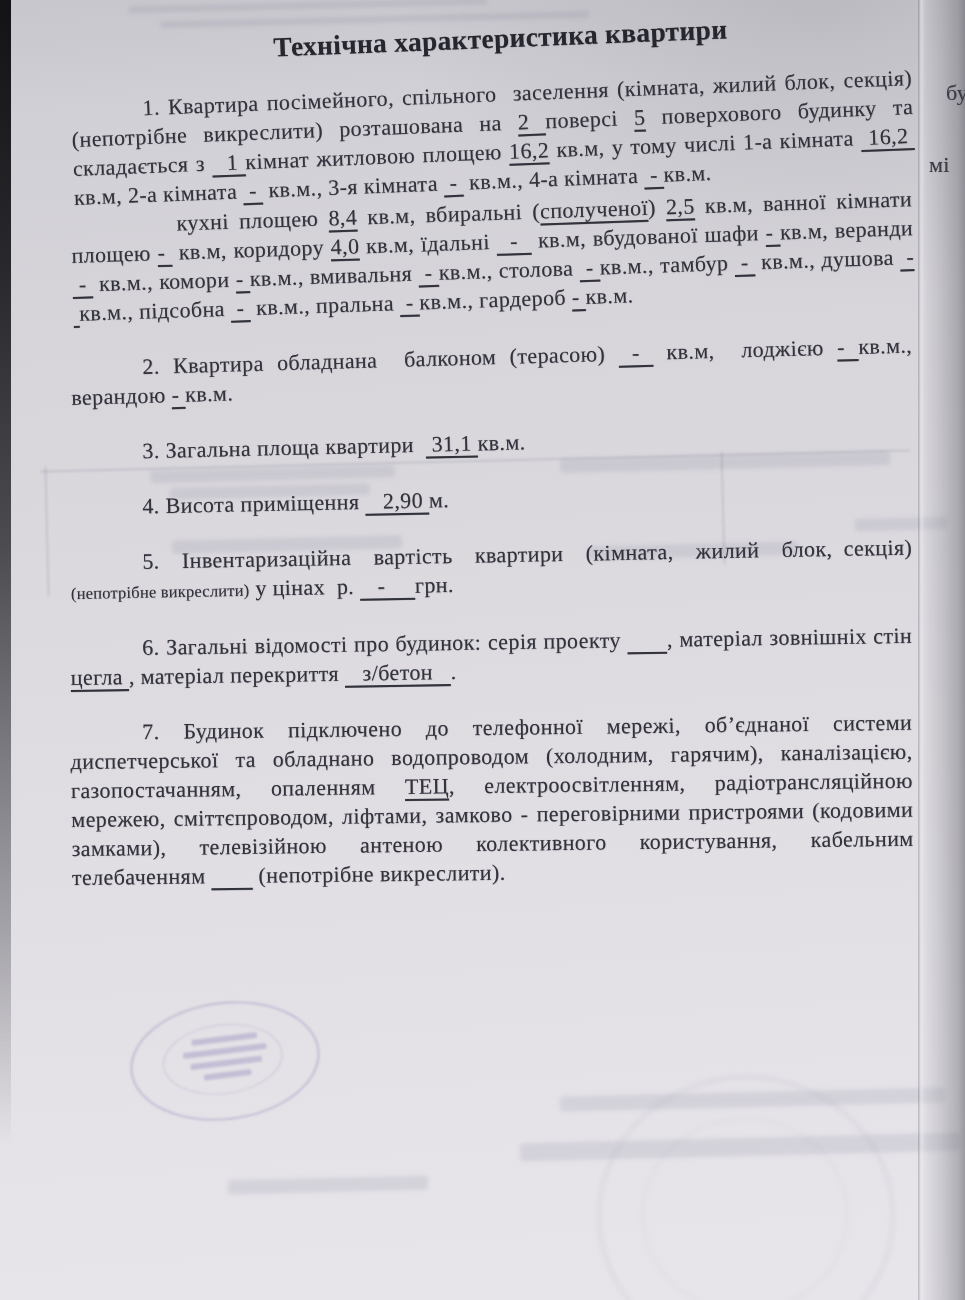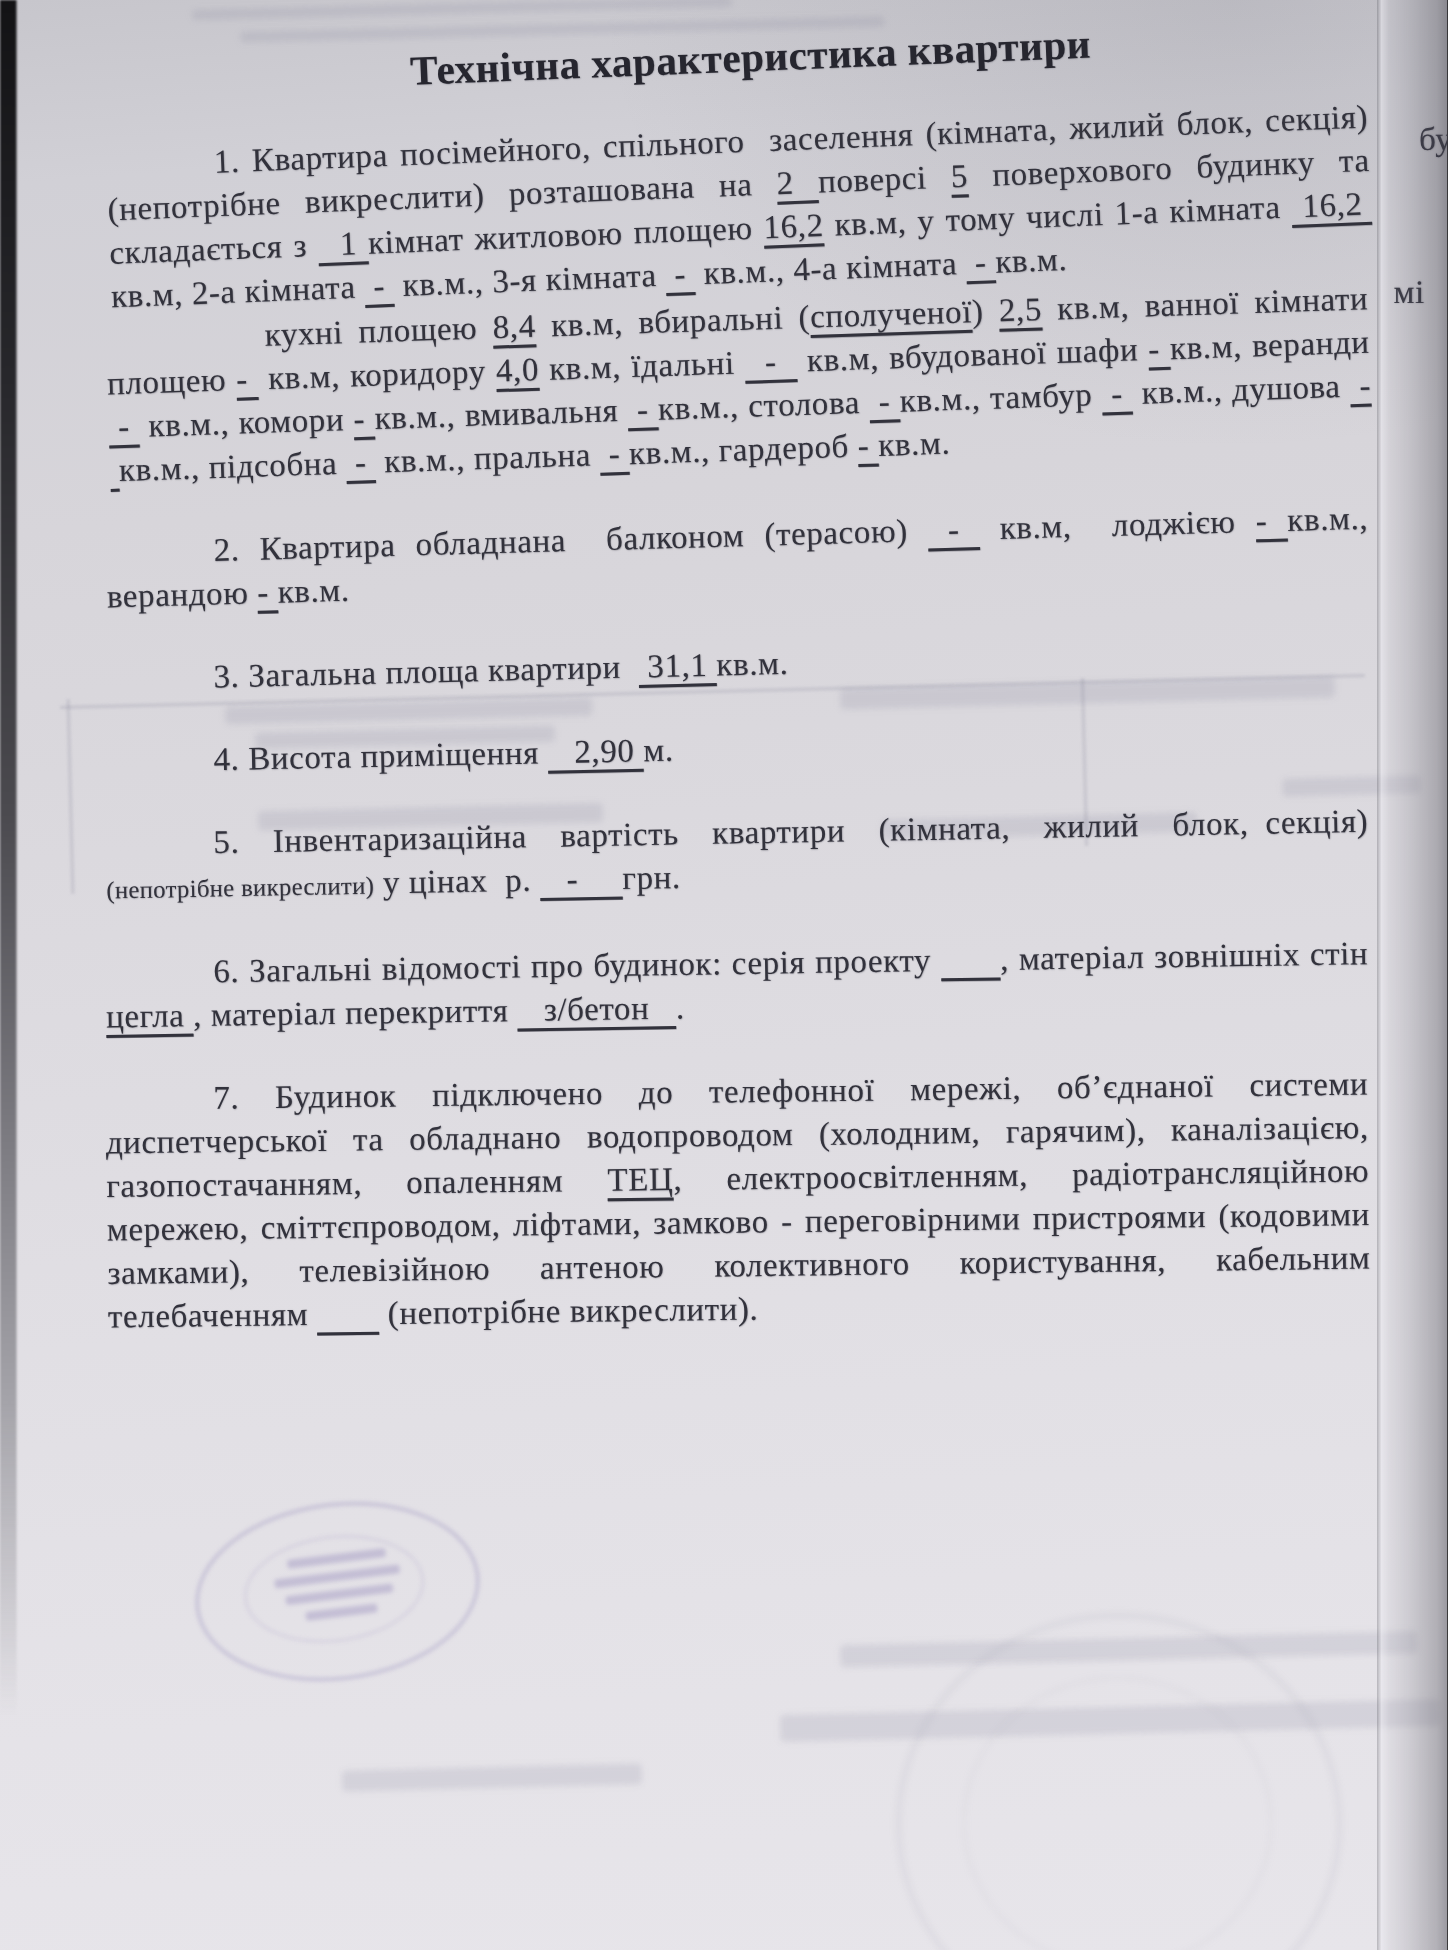--- a/index.html
+++ b/index.html
@@ -120,15 +120,15 @@
     <div class="para ind1 r4"><span>3. Загальна площа квартири  </span><span class="u">&nbsp;31,1&nbsp;</span><span>кв.м.</span></div>
     <div class="para ind1 r5"><span>4. Висота приміщення </span><span class="u">&nbsp;&nbsp;&nbsp;2,90&nbsp;</span><span>м.</span></div>
     <div class="para ind1 r6"><span>5.  Інвентаризаційна  вартість  квартири  (кімната,  жилий  блок, секція) </span><span class="small">(непотрібне викреслити)</span><span> у цінах  р. </span><span class="u">&nbsp;&nbsp;&nbsp;-&nbsp;&nbsp;&nbsp;&nbsp;&nbsp;</span><span>грн.</span></div>
     <div class="para ind1 r7"><span>6. Загальні відомості про будинок: серія проекту </span><span class="u">&nbsp;&nbsp;&nbsp;&nbsp;&nbsp;&nbsp;</span><span>, матеріал зовнішніх стін </span><span class="u">цегла&nbsp;</span><span>, матеріал перекриття </span><span class="u">&nbsp;&nbsp;&nbsp;з/бетон&nbsp;&nbsp;&nbsp;</span><span>.</span></div>
     <div class="para ind1 r8"><span>7. Будинок підключено до телефонної мережі, об’єднаної системи диспетчерської та обладнано водопроводом (холодним, гарячим), каналізацією, газопостачанням, опаленням </span><span class="u">ТЕЦ</span><span>, електроосвітленням, радіотрансляційною мережею, сміттєпроводом, ліфтами, замково - переговірними пристроями (кодовими замками), телевізійною антеною колективного користування, кабельним телебаченням </span><span class="u">&nbsp;&nbsp;&nbsp;&nbsp;&nbsp;&nbsp;&nbsp;</span><span> (непотрібне викреслити).</span></div>
   </div>
 
   <div class="edge-left"></div>
   <div class="fold"></div>
   <span class="edge-frag" style="left:946px;top:80px;">бу</span>
-  <span class="edge-frag" style="left:929px;top:182px;">мі</span>
+  <span class="edge-frag" style="left:929px;top:152px;">мі</span>
 
 </div>
 
 </body></html>

